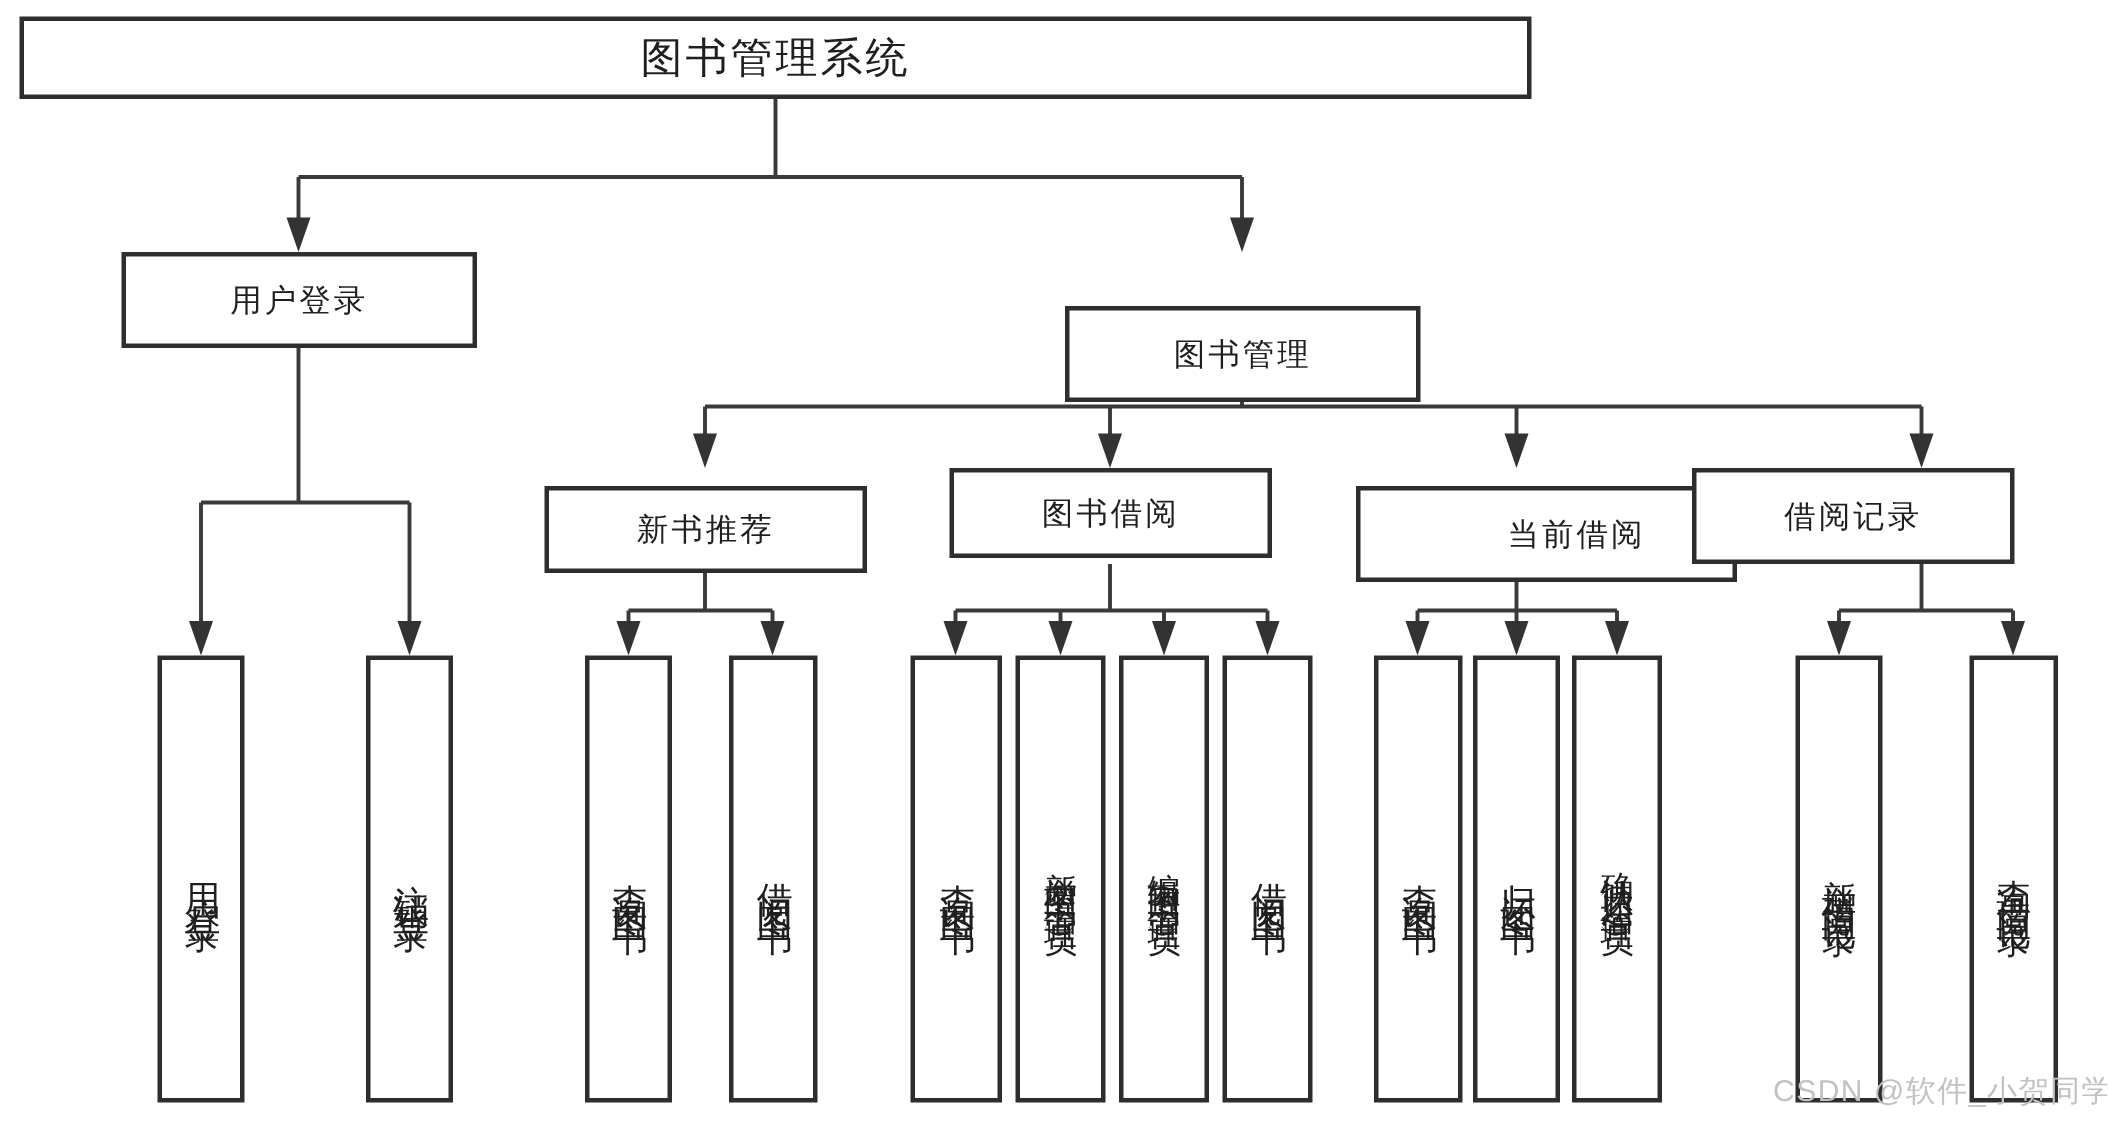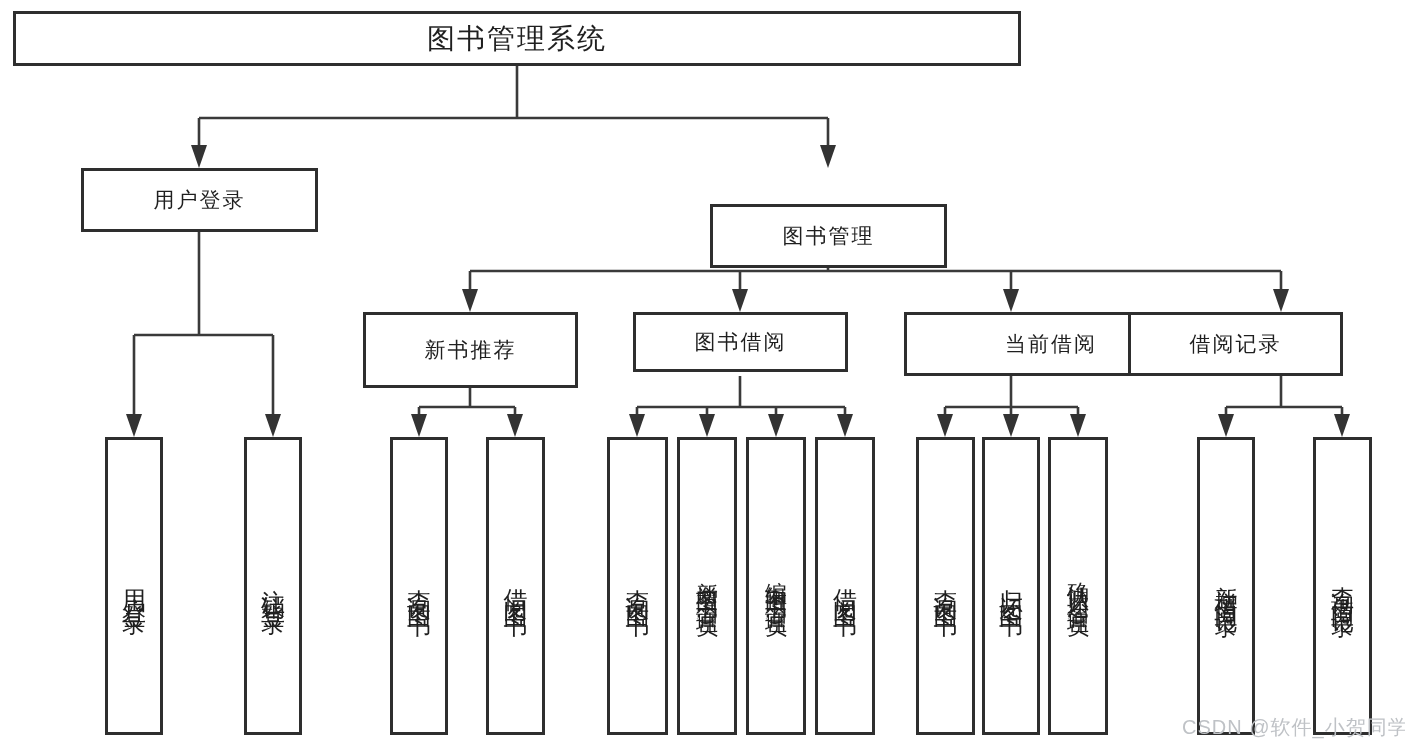--- a/index.html
+++ b/index.html
@@ -117,27 +117,27 @@
     <span>图书管理系统</span>
   </div>
 
   <div class="node hlabel" style="left:81px; top:168px; width:237px; height:64px;">
     <span>用户登录</span>
   </div>
   <div class="node hlabel" style="left:710px; top:168px; width:237px; height:64px;margin-top:36px;">
     <span>图书管理</span>
   </div>
 
-  <div class="node hlabel" style="left:363px; top:312px; width:215px; height:76px;">
+  <div class="node hlabel" style="left:363px; top:324px; width:215px; height:58px;">
     <span>新书推荐</span>
   </div>
   <div class="node hlabel" style="left:633px; top:312px; width:215px; height:60px;">
     <span>图书借阅</span>
   </div>
-  <div class="node hlabel" style="left:904px; top:312px; width:254px; height:64px;padding-left:40px;">
+  <div class="node hlabel" style="left:904px; top:324px; width:254px; height:64px;padding-left:40px;">
     <span>当前借阅</span>
   </div>
   <div class="node hlabel" style="left:1128px; top:312px; width:215px; height:64px;">
     <span>借阅记录</span>
   </div>
 
   <div class="node vbox" style="left:105px; top:437px; width:58px; height:298px;">
     <span>用户登录</span>
   </div>
   <div class="node vbox" style="left:244px; top:437px; width:58px; height:298px;">

